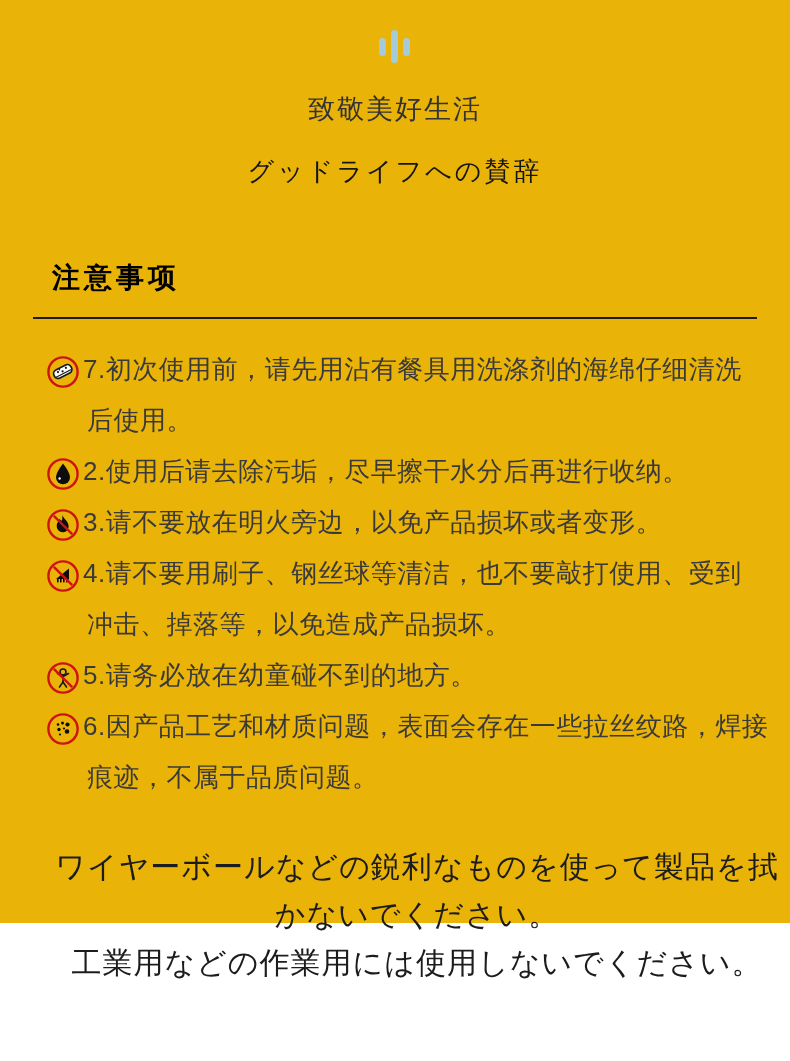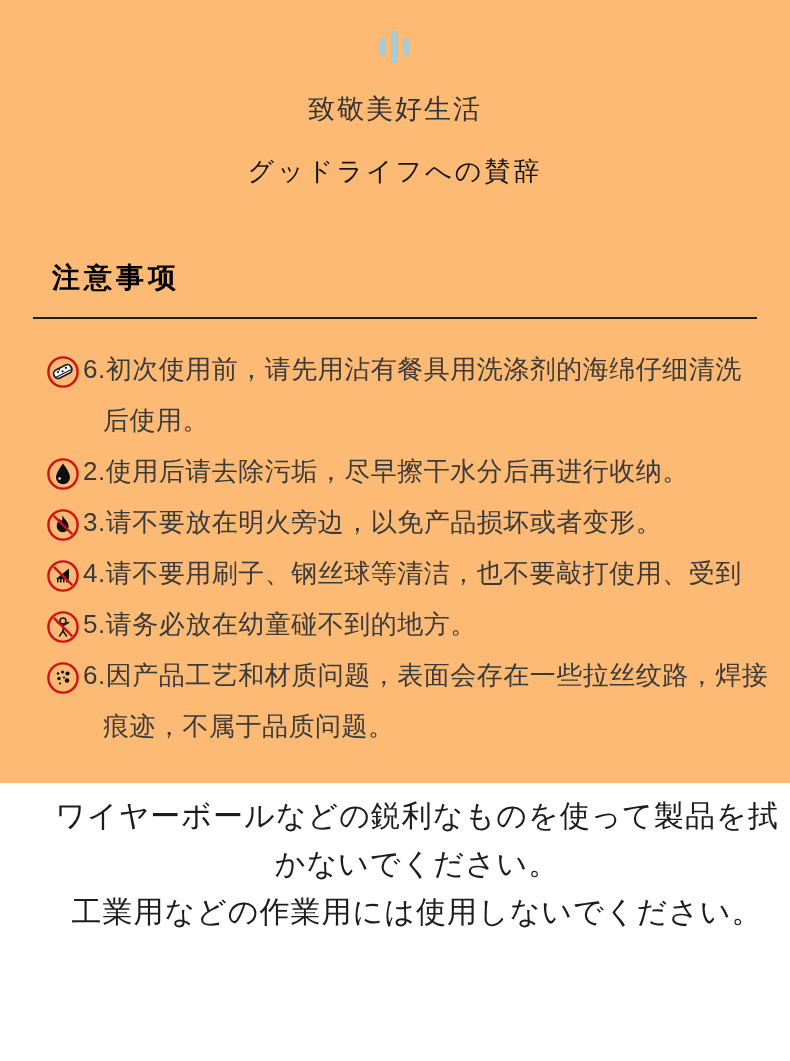--- a/index.html
+++ b/index.html
@@ -2,21 +2,21 @@
 <html><head>
 <meta charset="utf-8">
 <style>
   * { margin:0; padding:0; box-sizing:border-box; }
   html,body { background:#ffffff; }
   body {
     width:790px; height:1061px;
     font-family:"Liberation Sans","DejaVu Sans",sans-serif;
     color:#333; overflow:hidden;
   }
-  .page { width:790px; height:783px; background:#fdba74; }
+  .page { width:790px; height:923px; background:#eab308; }
 
   
   .header { text-align:center; padding-top:27px; }
   .eq-icon { display:inline-block; height:38px; }
   .cn-title {
     margin-top:22px; font-size:27px; color:#333;
     letter-spacing:2px; font-weight:400;
   }
   .jp-title {
     margin-top:27px; font-size:26px; color:#151515;
@@ -37,21 +37,21 @@
   .notice-list { margin:25px 0 0 47px; width:715px; }
   .notice-item {
     position:relative; padding-left:36px;
     font-size:26px; line-height:51px; color:#3a3a3a;
     letter-spacing:0.5px; white-space:nowrap;
   }
   .notice-item .icon {
     position:absolute; left:0; top:10px;
     width:32px; height:32px;
   }
-  .notice-line2 { margin-left:20px; }
+  .notice-line2 { margin-left:4px; }
 
   
   .jp-note {
     margin:40px 0 0 44px;
     font-size:30px; line-height:48px; color:#1c1c1c;
     letter-spacing:1px; white-space:nowrap;text-align:center;
   }
 </style>
 </head>
 <body>
@@ -82,21 +82,21 @@
           <g transform="rotate(-27 16 16)">
             <rect x="6.5" y="11" width="19" height="9" rx="4" fill="#fff" stroke="#1a1a1a" stroke-width="1.7"></rect>
             <line x1="7.5" y1="17.5" x2="24.5" y2="17.5" stroke="#1a1a1a" stroke-width="1.2"></line>
             <circle cx="11.5" cy="13.8" r="1.1" fill="#1a1a1a"></circle>
             <circle cx="16" cy="15.2" r="1.1" fill="#1a1a1a"></circle>
             <circle cx="20.5" cy="13.6" r="1.1" fill="#1a1a1a"></circle>
             <circle cx="13.8" cy="12.3" r="0.8" fill="#1a1a1a"></circle>
           </g>
         </svg>
       </span>
-      <div>6.初次使用前，请先用沾有餐具用洗涤剂的海绵仔细清洗</div>
+      <div>7.初次使用前，请先用沾有餐具用洗涤剂的海绵仔细清洗</div>
       <div class="notice-line2">后使用。</div>
     </div>
 
     <div class="notice-item">
       <span class="icon">
         <svg width="32" height="32" viewBox="0 0 32 32">
           <circle cx="16" cy="16" r="14.6" fill="none" stroke="#cc1414" stroke-width="2.4"></circle>
           <path d="M16 5.5 C16 5.5 9 14.5 9 19.2 a7 7 0 0 0 14 0 C23 14.5 16 5.5 16 5.5 Z" fill="#0d0d0d"></path>
           <circle cx="12.6" cy="20.5" r="1.2" fill="#ffffff"></circle>
         </svg>
@@ -124,20 +124,21 @@
             <rect x="10" y="19" width="1.6" height="3.4"></rect>
             <rect x="13" y="19" width="1.6" height="3.4"></rect>
             <rect x="16" y="19" width="1.6" height="3.4"></rect>
             <rect x="19" y="19" width="1.6" height="3.4"></rect>
             <rect x="21.4" y="19" width="0.6" height="3.4"></rect>
           </g>
           <line x1="6.8" y1="6.8" x2="25.2" y2="25.2" stroke="#cc1414" stroke-width="2.4"></line>
         </svg>
       </span>
       <div>4.请不要用刷子、钢丝球等清洁，也不要敲打使用、受到</div>
+      <div class="notice-line2">冲击、掉落等，以免造成产品损坏。</div>
     </div>
 
     <div class="notice-item">
       <span class="icon">
         <svg width="32" height="32" viewBox="0 0 32 32">
           <circle cx="16" cy="16" r="14.6" fill="none" stroke="#cc1414" stroke-width="2.4"></circle>
           <g fill="none" stroke="#1a1a1a" stroke-width="1.6" stroke-linecap="round">
             <circle cx="16" cy="10" r="3"></circle>
             <path d="M16 13 L16 20"></path>
             <path d="M16 14.5 L10.5 11.5"></path>

